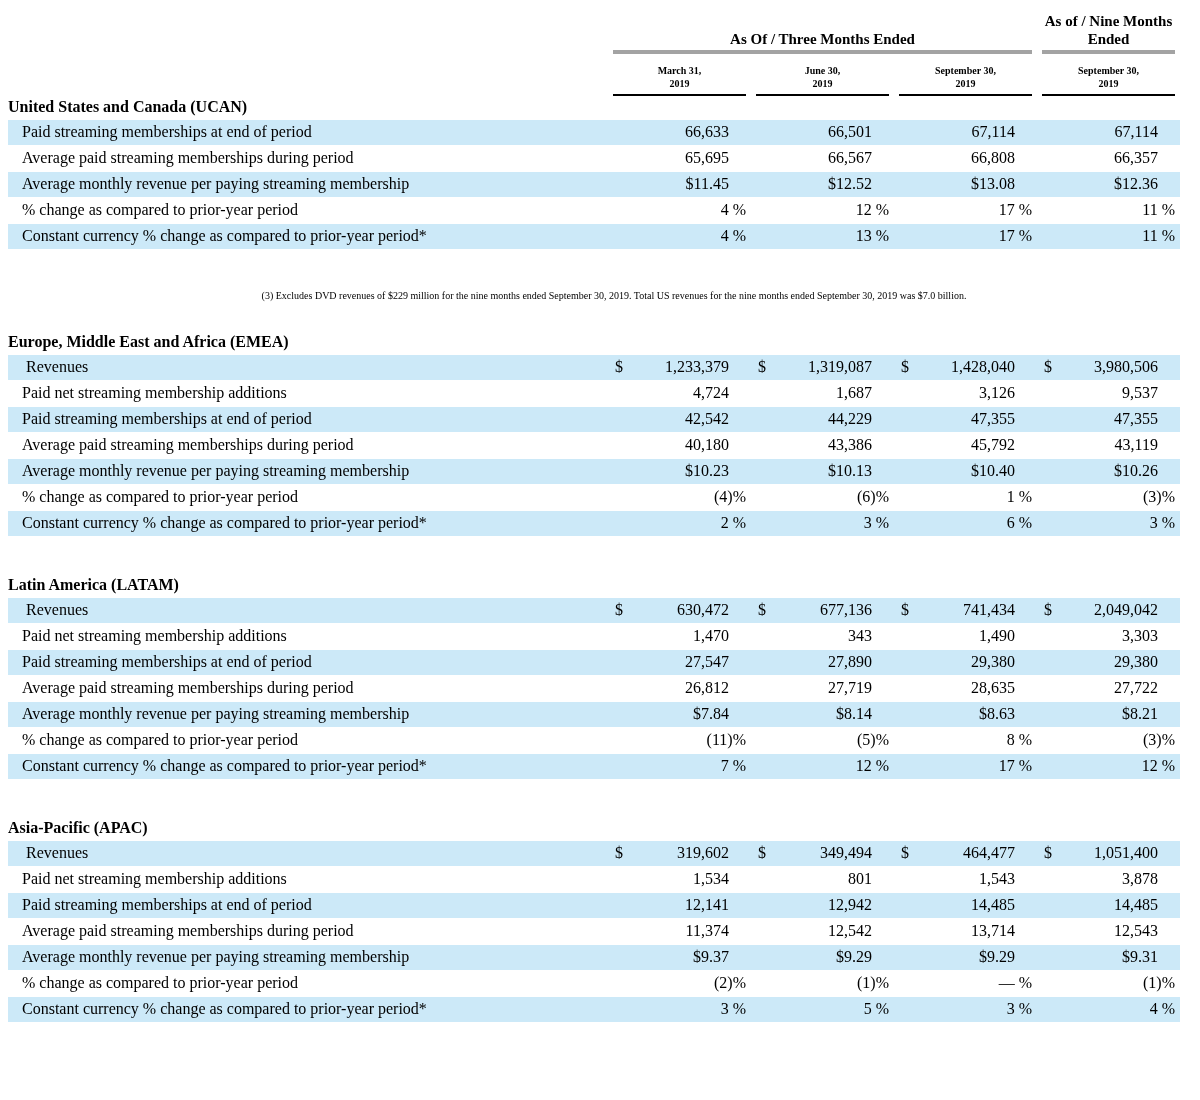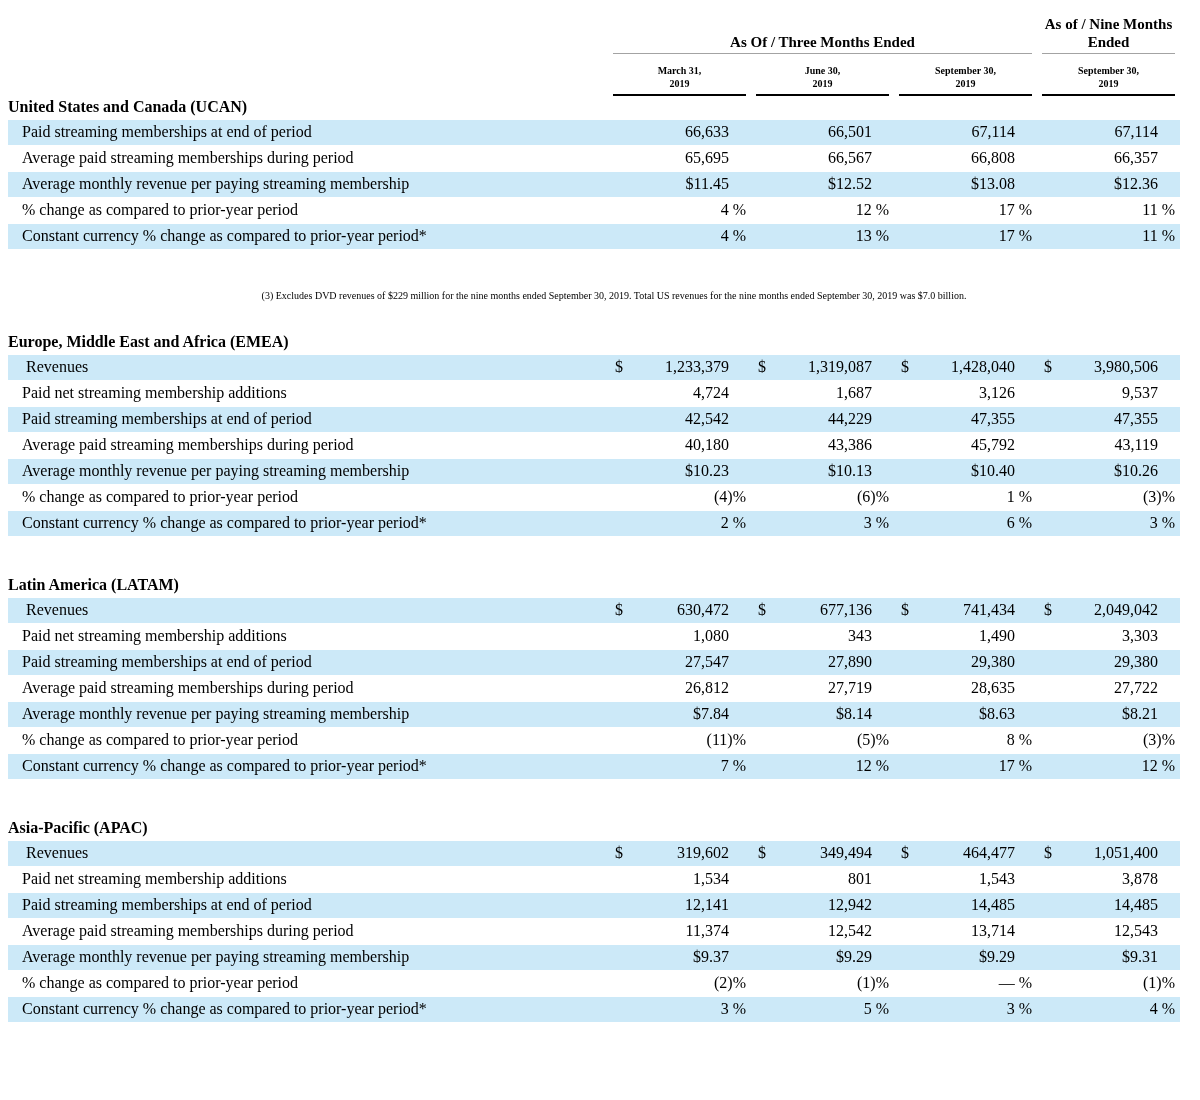--- a/index.html
+++ b/index.html
@@ -15,21 +15,21 @@
     table-layout: fixed;
     width: 1172px;
     margin: 8px 0 0 8px;
     font-size: 16px;
   }
   
   thead th { padding: 0; vertical-align: bottom; font-weight: bold; }
   tr.r1 th { height: 46px; }
   tr.r2 th { height: 42px; }
   .span-box {
-    border-bottom: 1px solid #a3a3a3;
+    border-bottom: 4px solid #a3a3a3;
     margin: 0 5px;
     padding-bottom: 2px;
     text-align: center;
     font-size: 15px;
     line-height: 1.2;
     white-space: pre-line;
   }
   .date-box {
     border-bottom: 2px solid #000;
     margin: 0 5px;
@@ -279,21 +279,21 @@
         <td class="sym">$</td>
         <td class="val num">677,136</td>
         <td class="sym">$</td>
         <td class="val num">741,434</td>
         <td class="sym">$</td>
         <td class="val num">2,049,042</td>
       </tr>
       <tr>
         <td class="lbl">Paid net streaming membership additions</td>
         <td class="sym"></td>
-        <td class="val num">1,080</td>
+        <td class="val num">1,470</td>
         <td class="sym"></td>
         <td class="val num">343</td>
         <td class="sym"></td>
         <td class="val num">1,490</td>
         <td class="sym"></td>
         <td class="val num">3,303</td>
       </tr>
       <tr class="striped">
         <td class="lbl">Paid streaming memberships at end of period</td>
         <td class="sym"></td>

